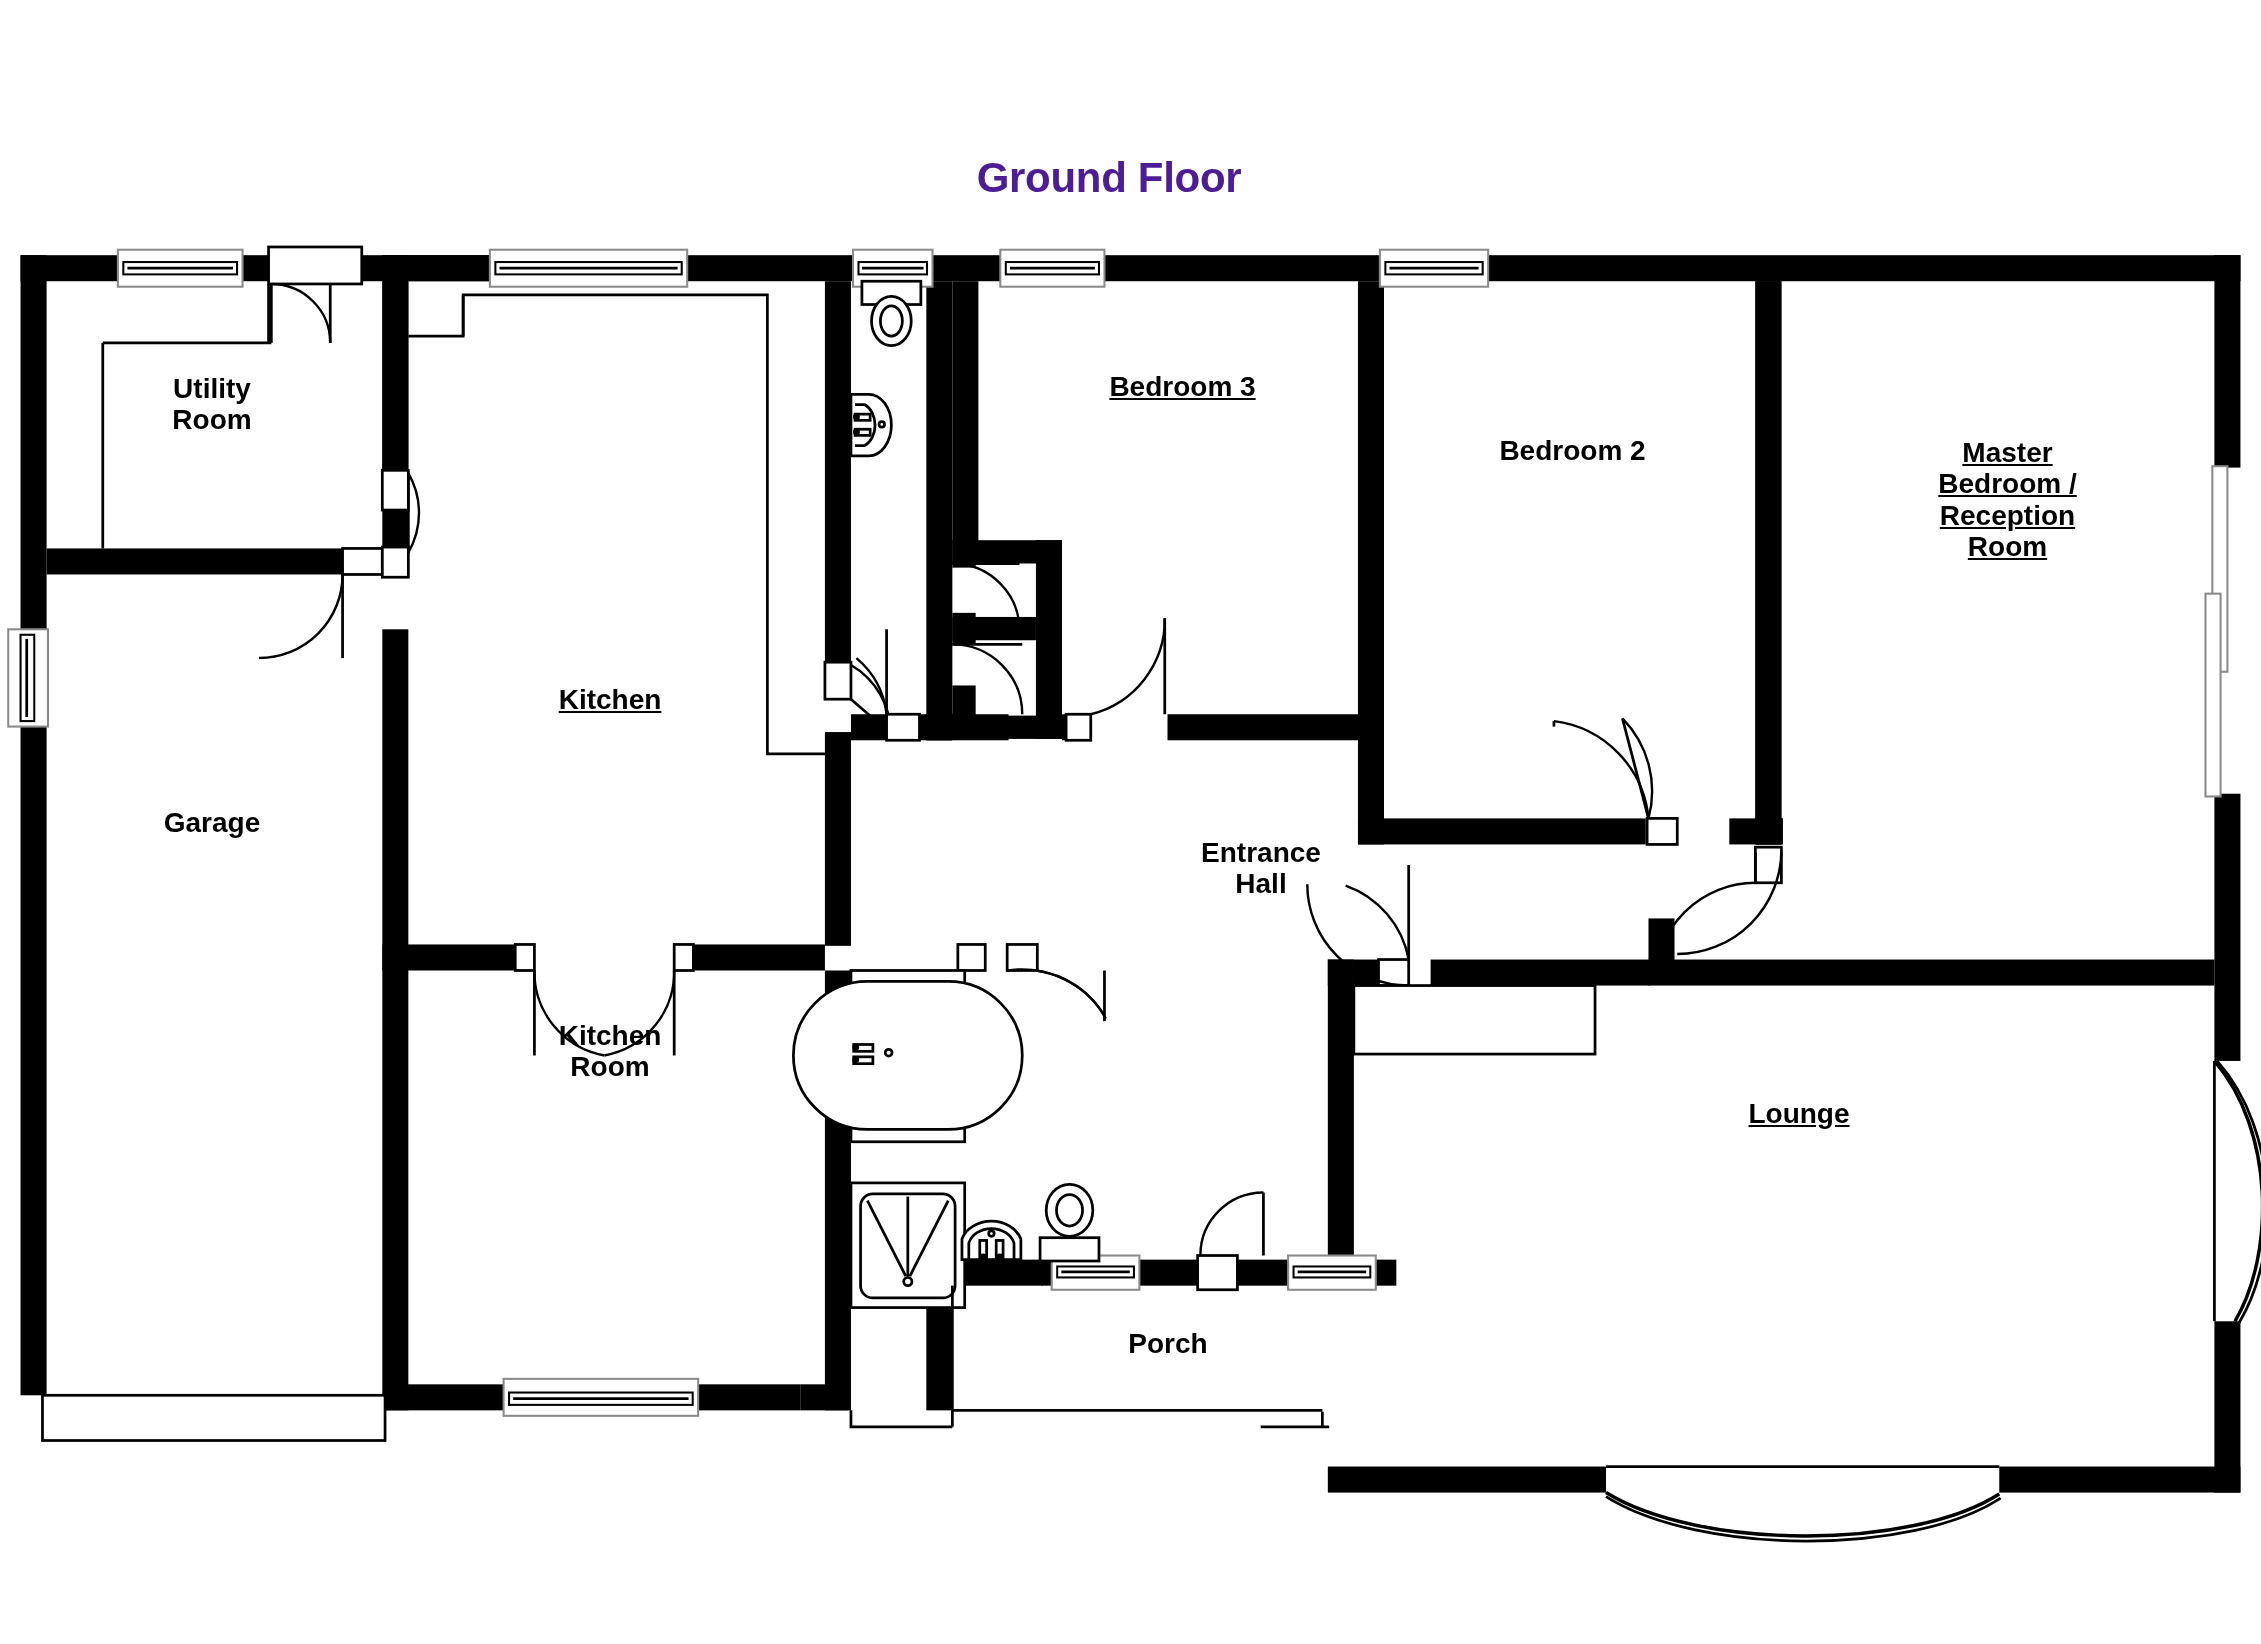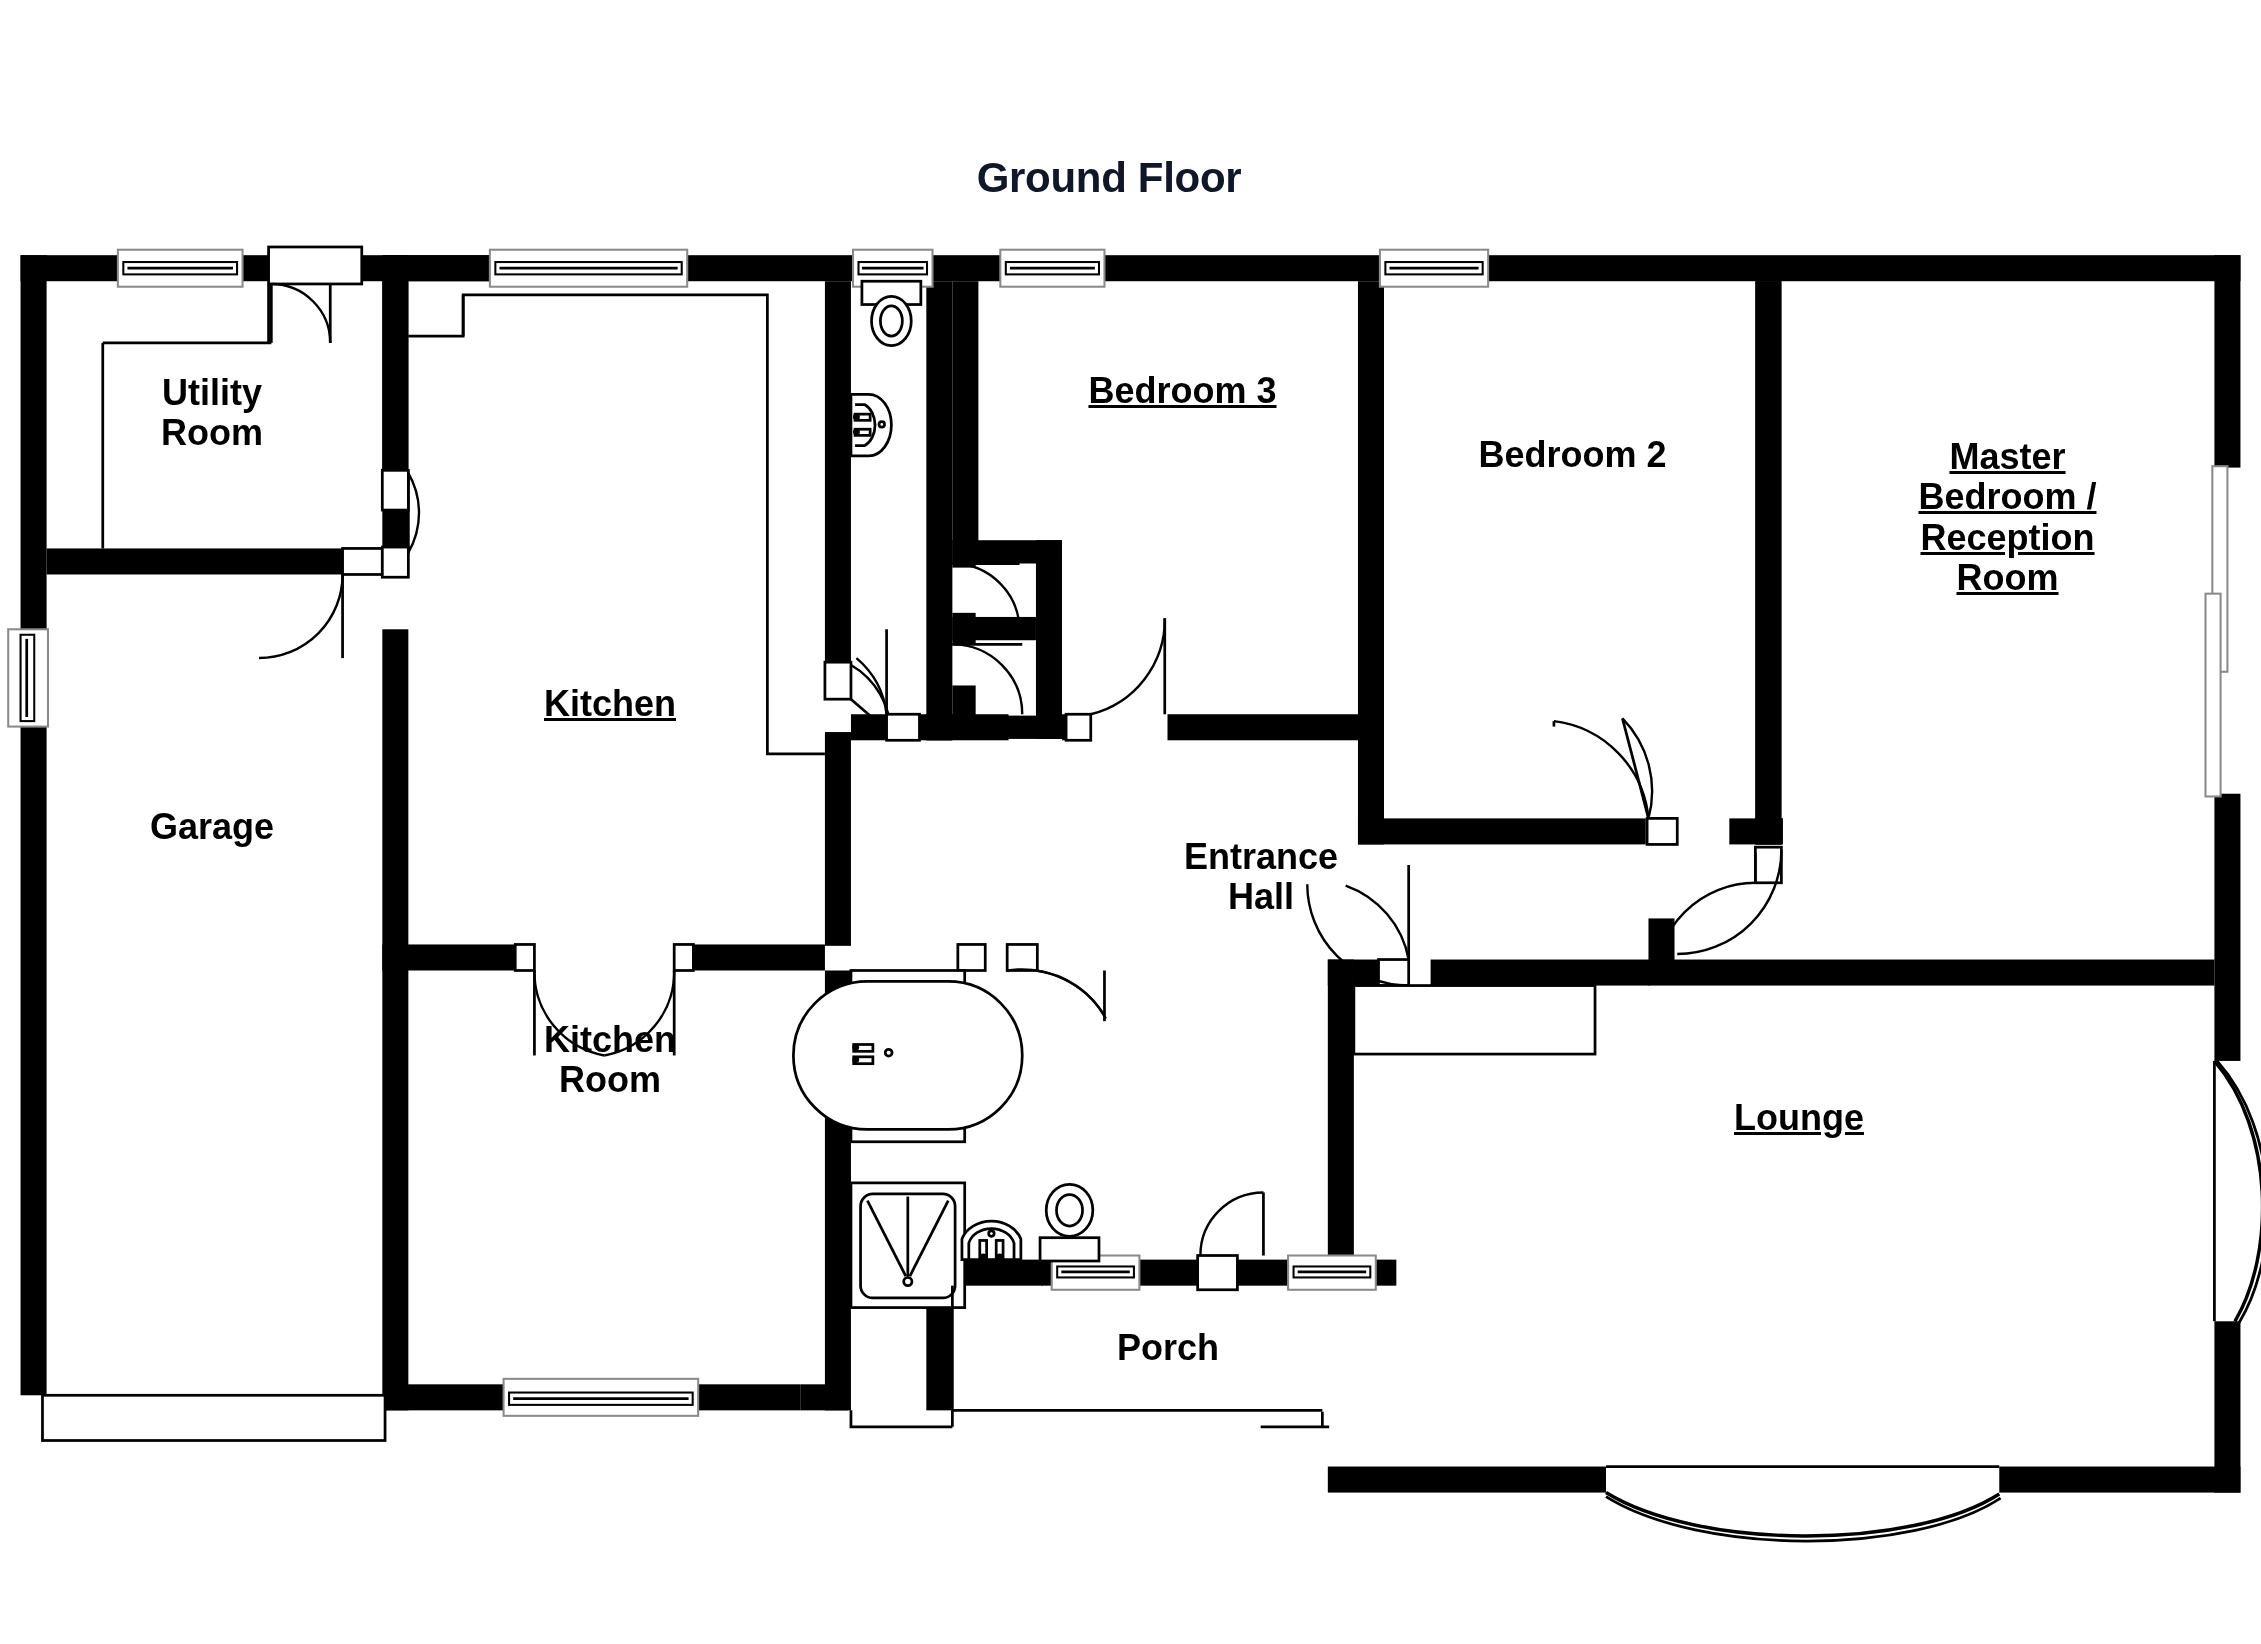--- a/index.html
+++ b/index.html
@@ -20,29 +20,29 @@
     background: #ffffff;
   }
   #plan-title {
     position: absolute;
     left: 0;
     top: 154px;
     width: 2218px;
     text-align: center;
     font-size: 42px;
     font-weight: bold;
-    color: #0f172a;
+    color: #4c1d95;
     letter-spacing: -0.3px;
   }
   .room-label {
     position: absolute;
     text-align: center;
     font-weight: bold;
     color: #000000;
-    font-size: 36px;
+    font-size: 28px;
     line-height: 1.12;
     white-space: pre-line;
     pointer-events: none;
   }
   svg#plan-svg {
     position: absolute;
     left: 0;
     top: 0;
     width: 2261px;
     height: 1645px;

